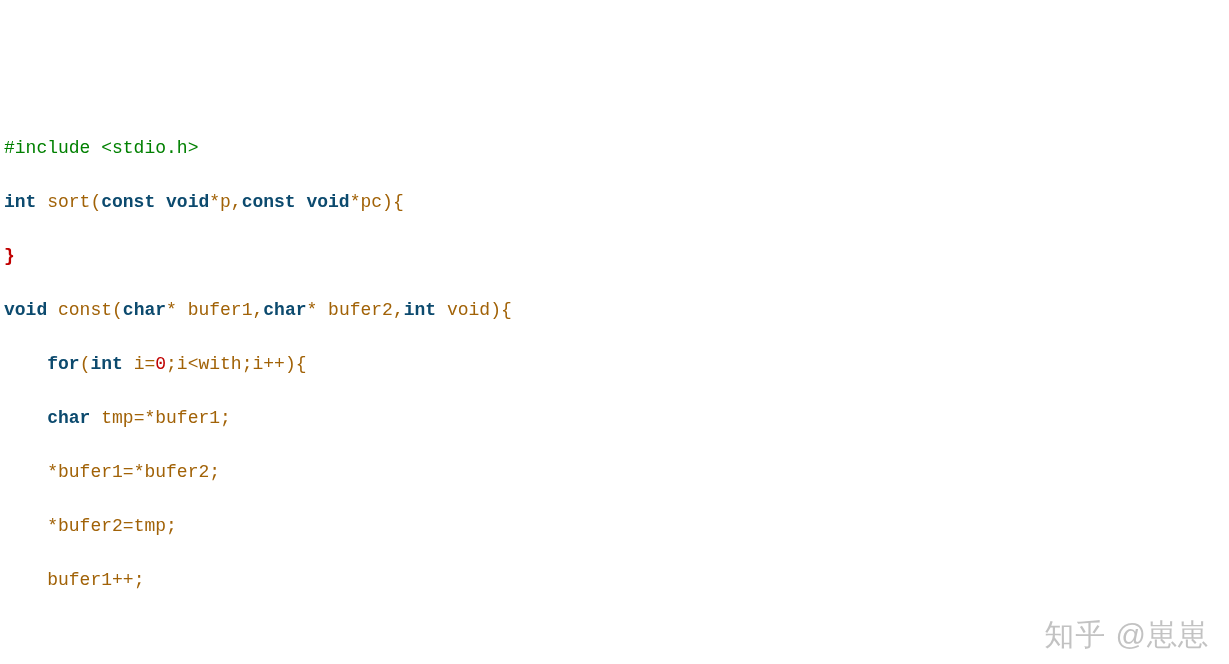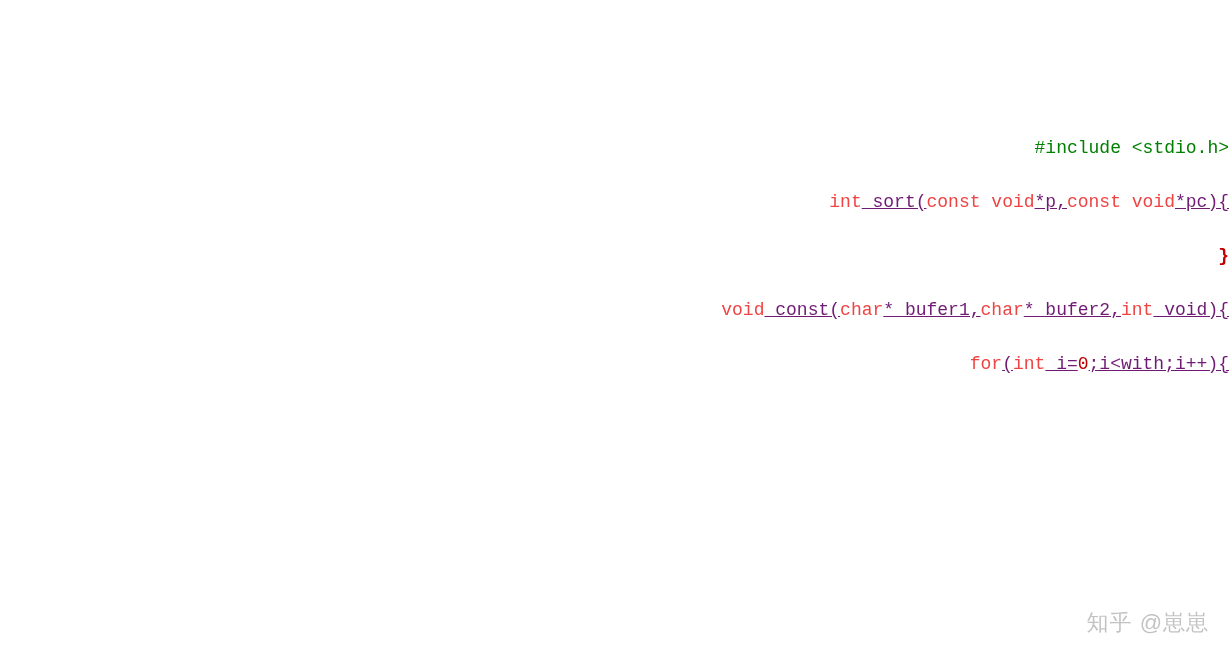--- a/index.html
+++ b/index.html
@@ -13,61 +13,65 @@
     height: 664px;
     overflow: hidden;
     position: relative;
   }
   .code-area {
     position: relative;
     white-space: pre;
     padding-left: 4px;
   }
   .tok-pp   { color: #008000; }              
-  .tok-kw   { color: #ef4444; font-weight: normal; } 
-  .tok-id   { color: #701a75; text-decoration: underline; }              
+  .tok-kw   { color: #0c4a6e; font-weight: bold; } 
+  .tok-id   { color: #a16207; }              
   .tok-num  { color: #c00000; }              
   .tok-op   { color: #c00000; font-weight: bold; }
   .guide {
     position: absolute;
     width: 0;
     border-left: 1px dotted #bdbdbd;
     top: 0;
     bottom: 0;
     z-index: -1;
   }
   .guide1 { left: 47px; height: 620px; }
   .guide2 { left: 96px;  top: 392px; height: 232px; }
   .guide3 { left: 107px; top: 420px; height: 176px; }
   .guide4 { left: 150px; top: 448px; height: 68px; }
   .watermark {
     position: absolute;
     right: 20px;
-    bottom: 28px;
+    bottom: 16px;
     font-family: "Microsoft YaHei", sans-serif;
-    font-size: 22px;
+    font-size: 30px;
     color: rgba(120,120,120,0.45);
     user-select: none;
     letter-spacing: 1px;
   }
-  .line { display:block;text-align:right; }
+  .line { display:block; }
 </style>
 </head>
 <body>
 
 <div class="code-area">
 <div class="guide guide1"></div>
 <div class="guide guide2"></div>
 <div class="guide guide3"></div>
 <div class="guide guide4"></div>
 <span class="line"><span class="tok-pp">#include &lt;stdio.h&gt;</span></span>
 <span class="line"><span class="tok-kw">int</span><span class="tok-id"> sort(</span><span class="tok-kw">const void</span><span class="tok-id">*p,</span><span class="tok-kw">const void</span><span class="tok-id">*pc){</span></span>
 <span class="line"><span class="tok-op">}</span></span>
 <span class="line"><span class="tok-kw">void</span><span class="tok-id"> const(</span><span class="tok-kw">char</span><span class="tok-id">* bufer1,</span><span class="tok-kw">char</span><span class="tok-id">* bufer2,</span><span class="tok-kw">int</span><span class="tok-id"> void){</span></span>
 <span class="line">    <span class="tok-kw">for</span><span class="tok-id">(</span><span class="tok-kw">int</span><span class="tok-id"> i=</span><span class="tok-num">0</span><span class="tok-id">;i&lt;with;i++){</span></span>
+<span class="line">    <span class="tok-kw">char</span><span class="tok-id"> tmp=*bufer1;</span></span>
+<span class="line">    <span class="tok-id">*bufer1=*bufer2;</span></span>
+<span class="line">    <span class="tok-id">*bufer2=tmp;</span></span>
+<span class="line">    <span class="tok-id">bufer1++;</span></span>
 
 
 
 
 
 
 
 
 
 

